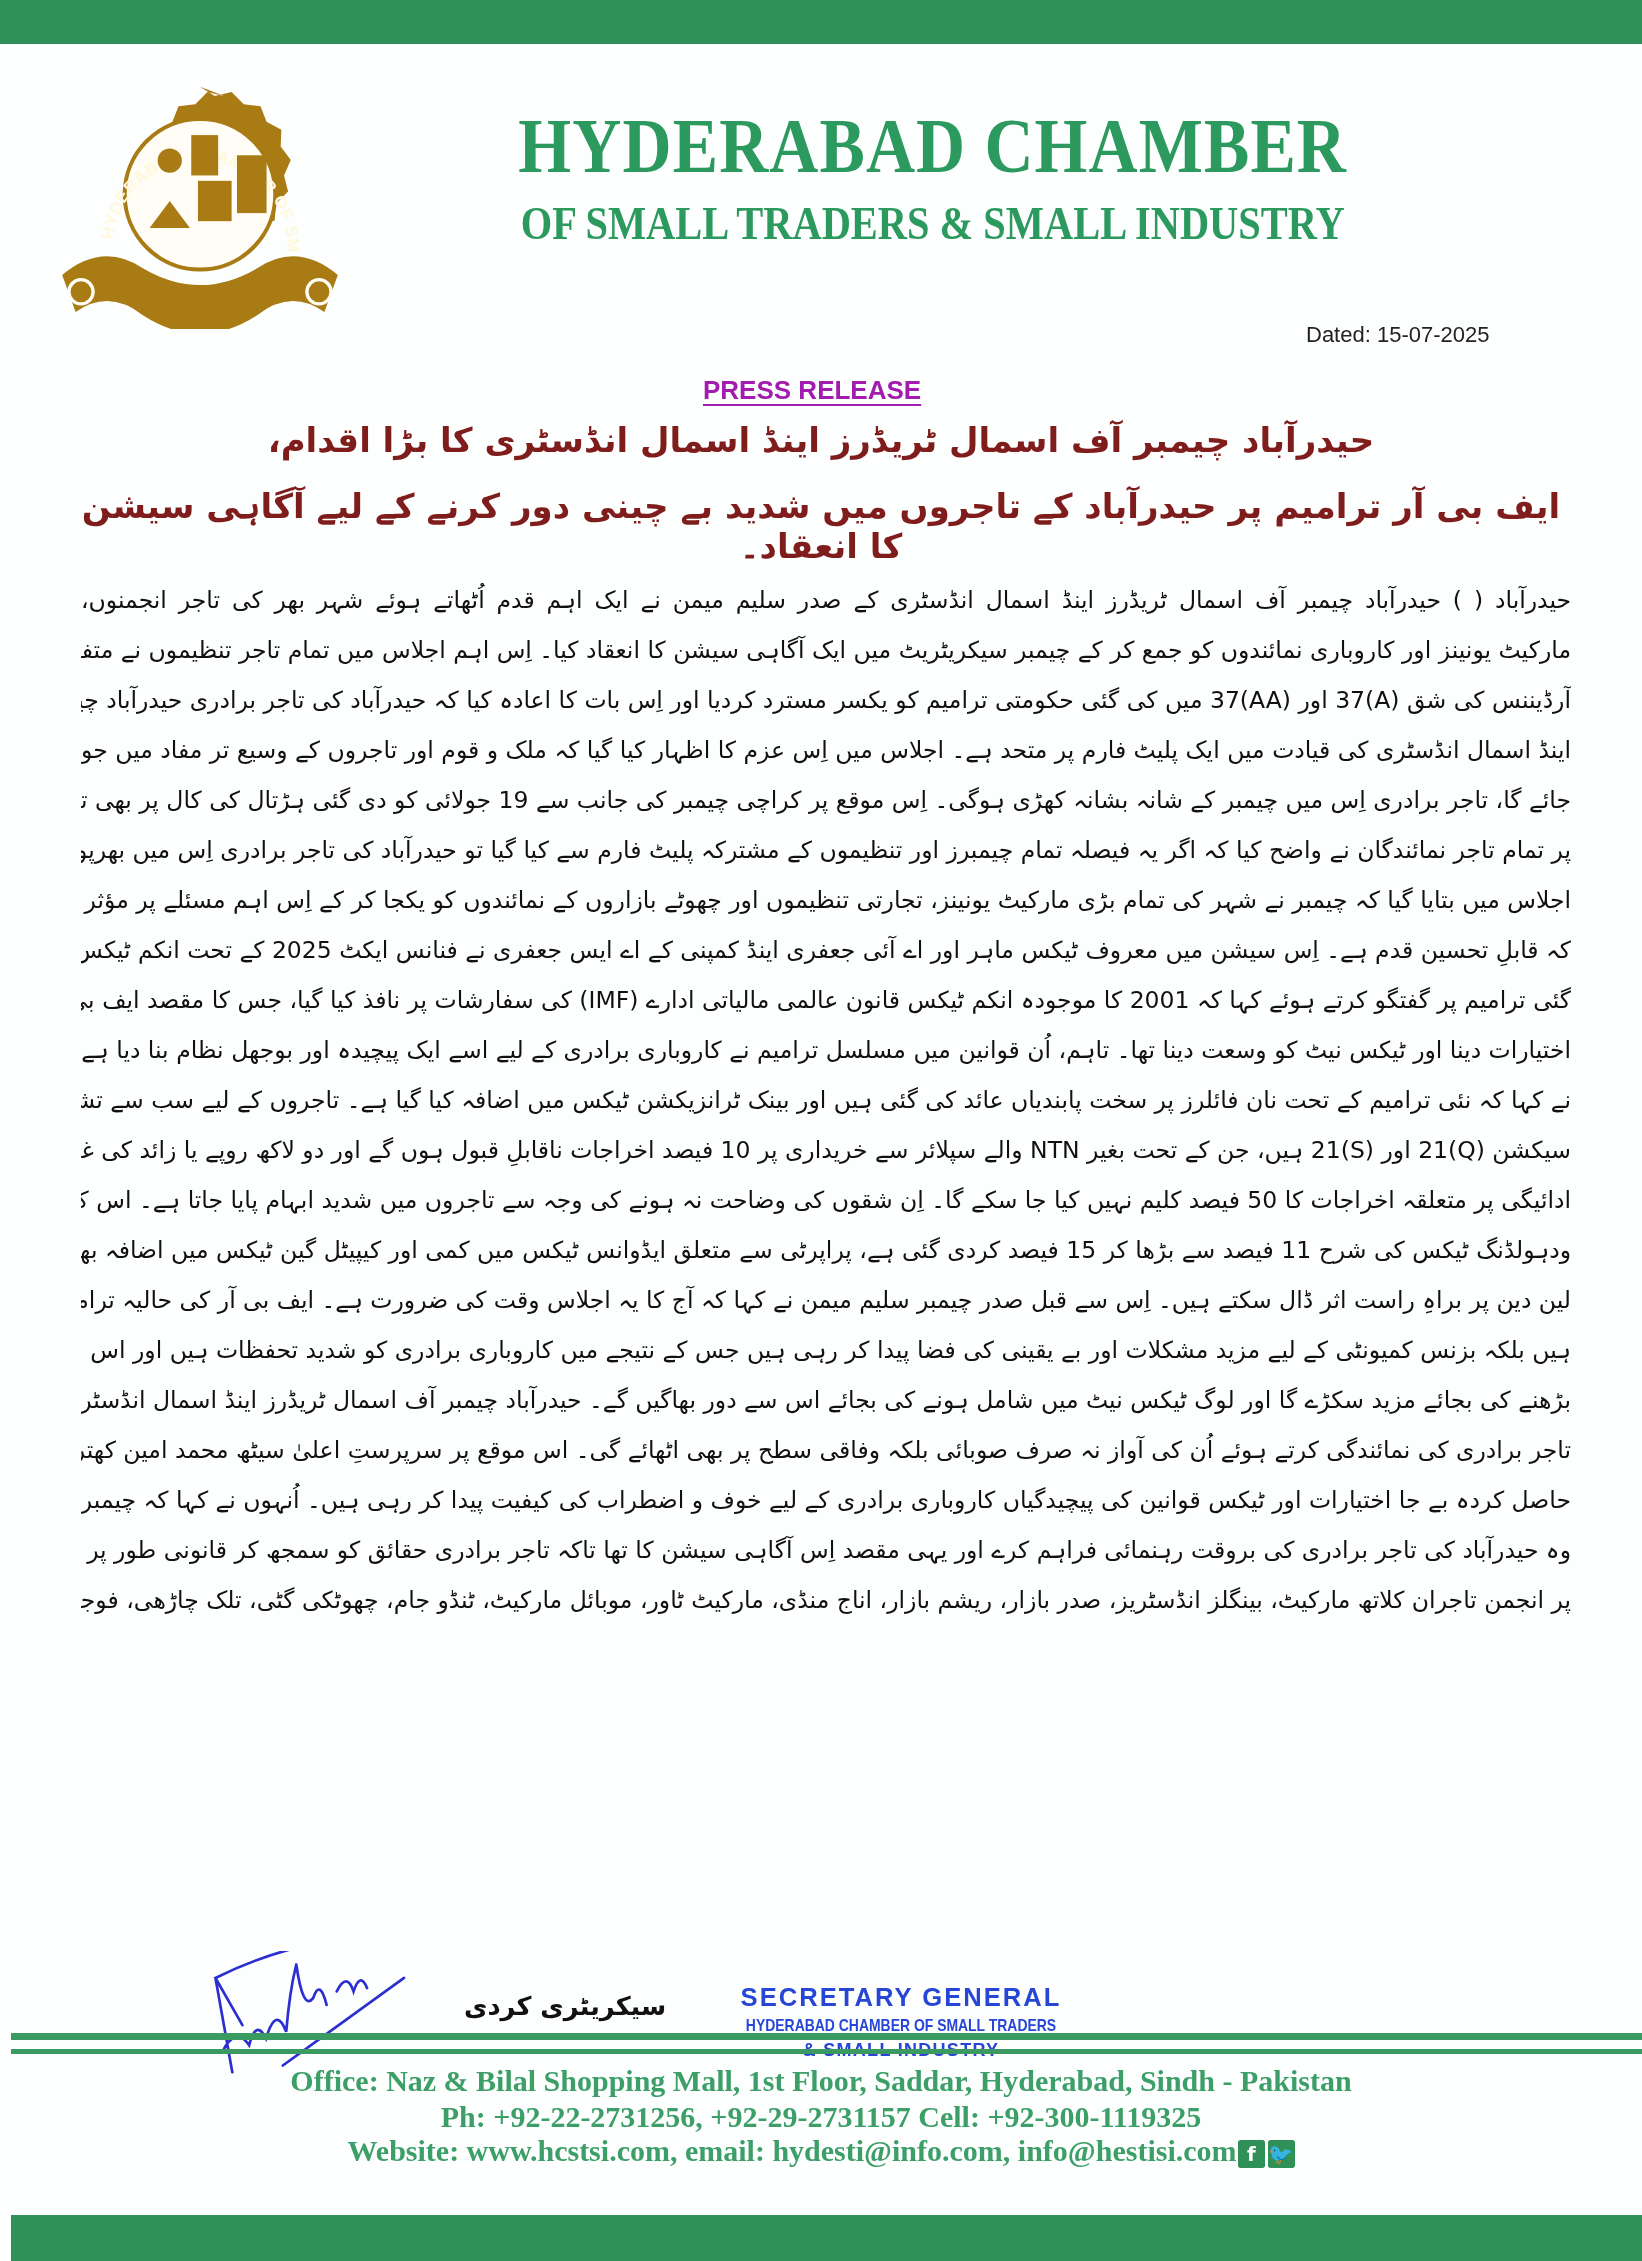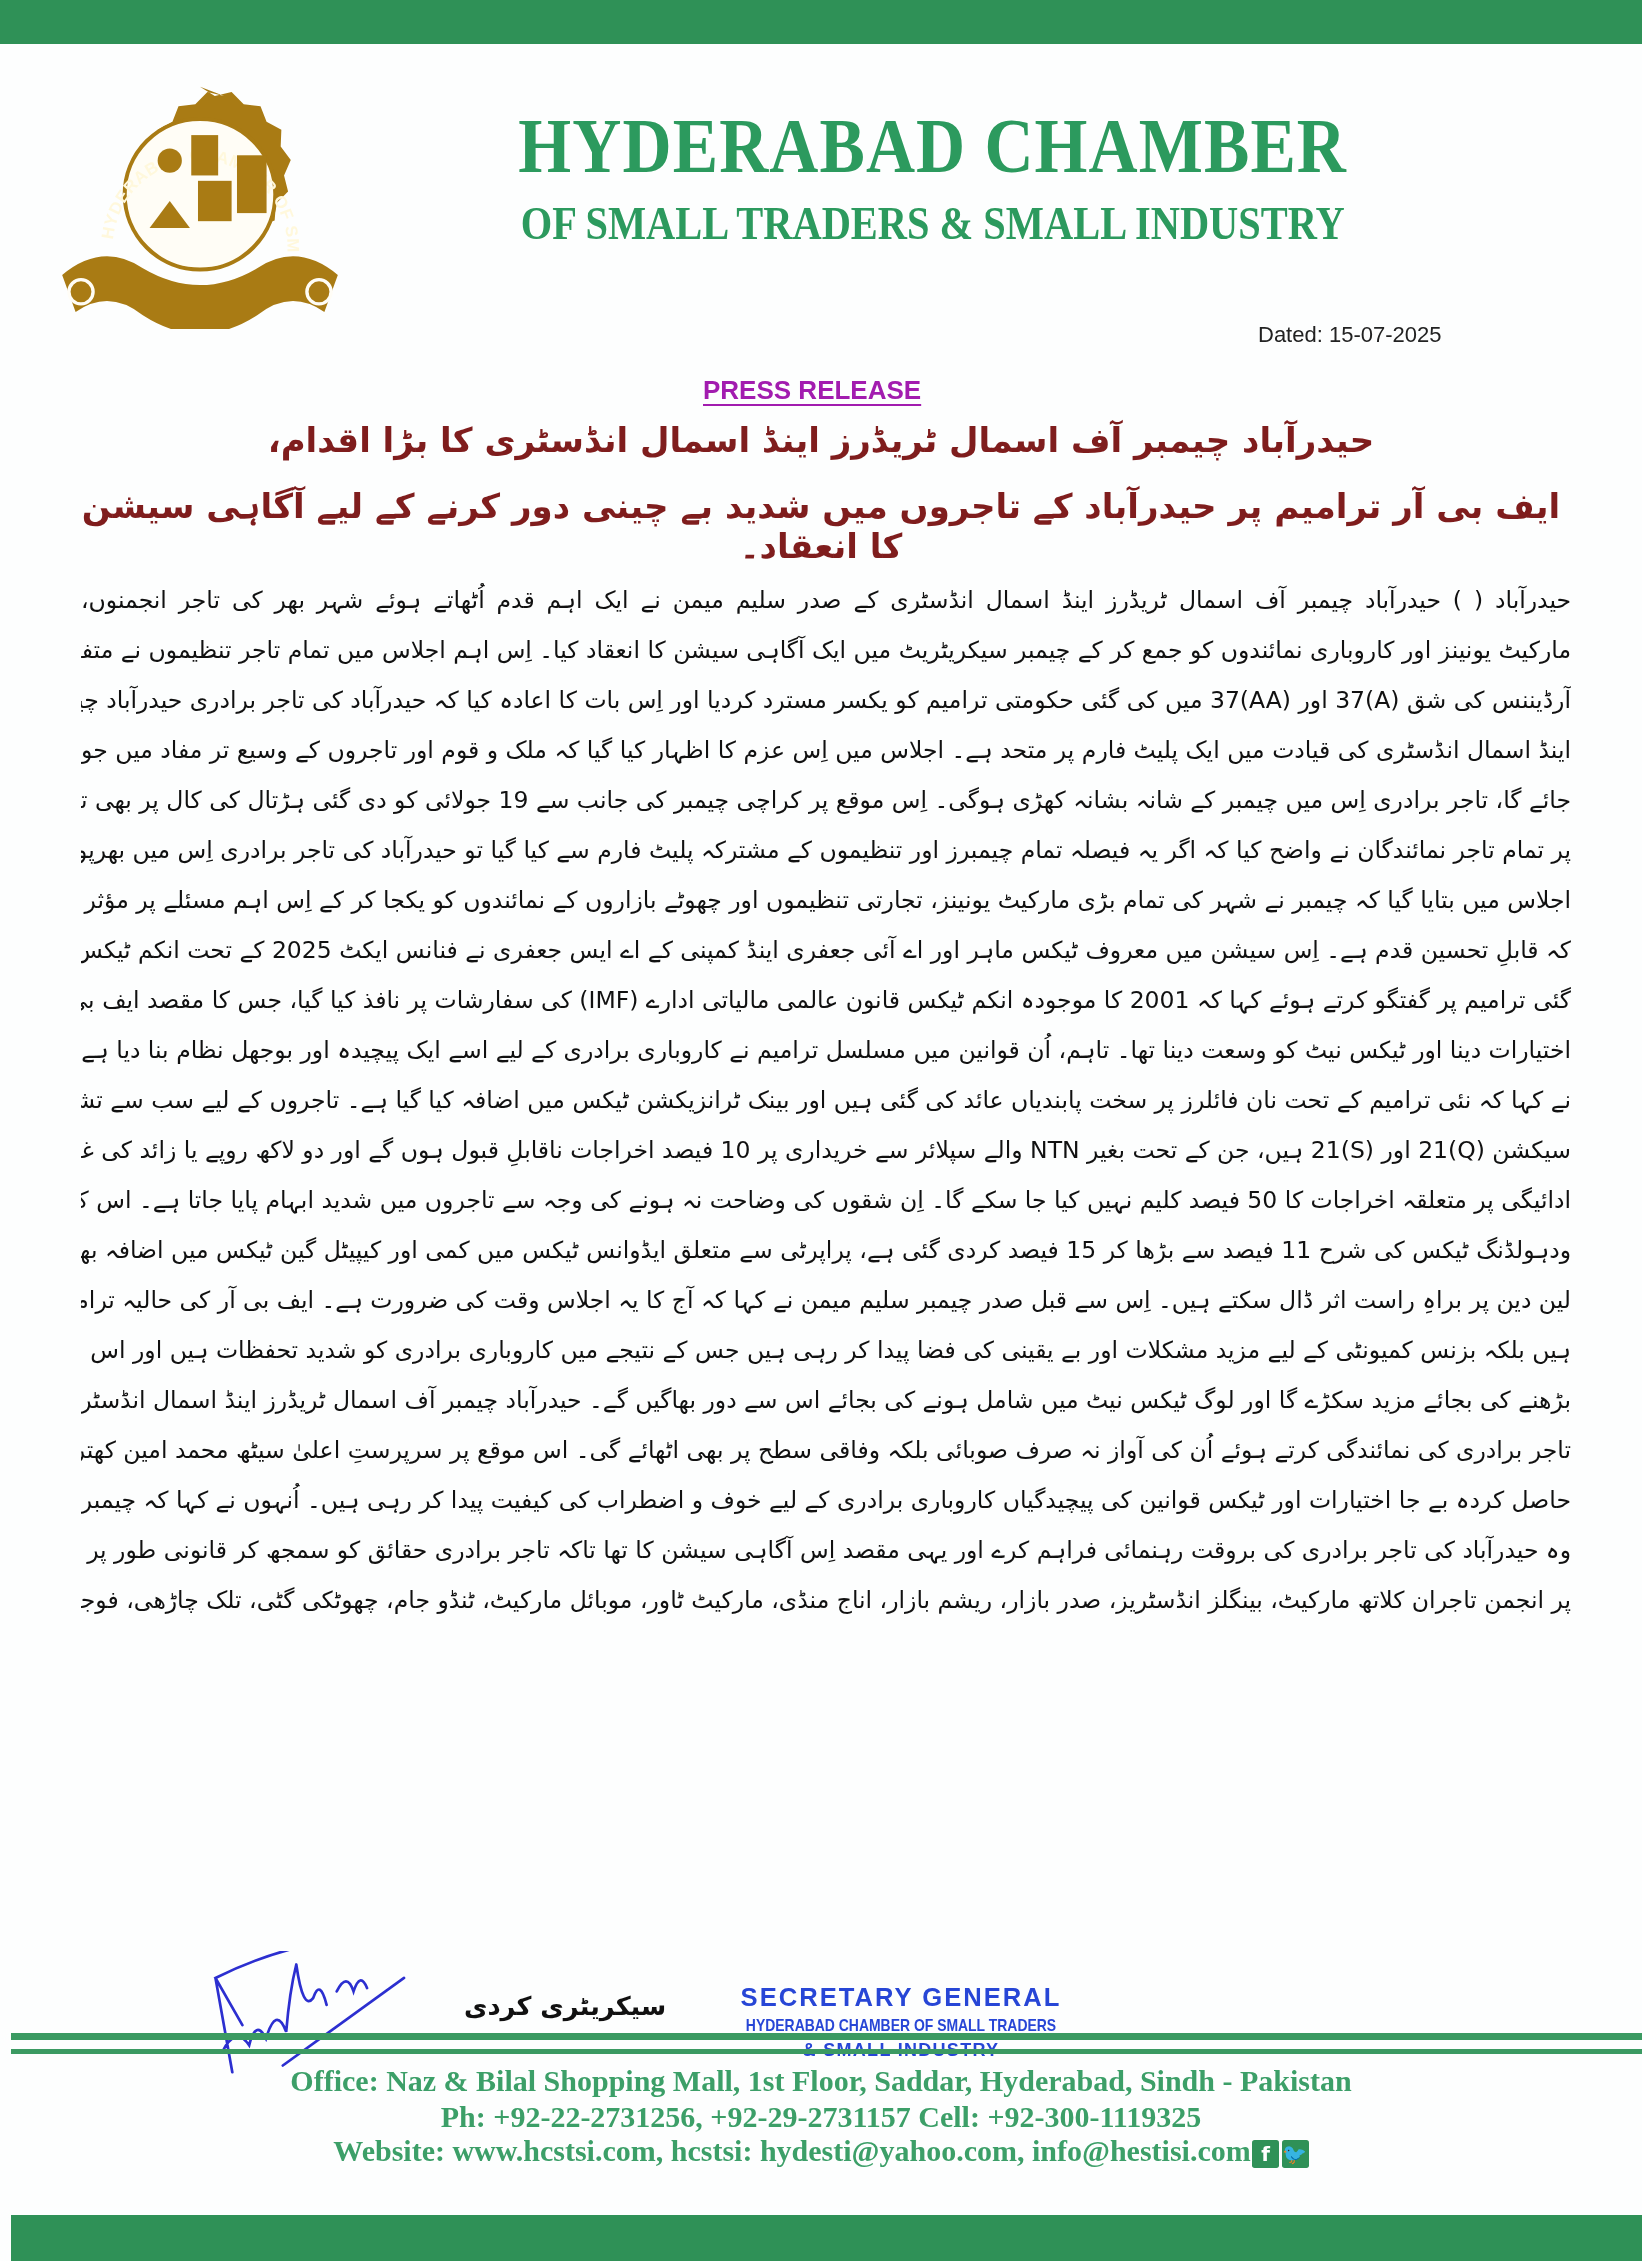--- a/index.html
+++ b/index.html
@@ -12,21 +12,21 @@
 
   .org-title {
     position: absolute; left: 464px; top: 106px; width: 1090px;
     font-family: "Liberation Serif", serif; font-weight: bold; color: #2c9a5e;
     text-align: center; line-height: 1; transform: scaleX(0.86); transform-origin: left top;
   }
   .org-title .l1 { display: block; font-size: 79px; letter-spacing: 1.3px; }
   .org-title .l2 { display: block; font-size: 47px; margin-top: 15px; }
 
   .dated {
-    position: absolute; left: 1258px; top: 322px;
+    position: absolute; left: 1306px; top: 322px;
     font-family: "Liberation Sans", sans-serif; font-size: 22px; color: #222;
   }
 
   .press-release {
     position: absolute; left: 703px; top: 375px;
     font-family: "Liberation Sans", sans-serif; font-weight: bold; font-size: 26px;
     text-decoration: underline; text-underline-offset: 5.4px; color: #a21caf;
   }
 
   .headline {
@@ -139,20 +139,20 @@
   <span class="s2">HYDERABAD CHAMBER OF SMALL TRADERS</span>
   <span class="s3">&amp; SMALL INDUSTRY</span>
 </div>
 
 <div class="rule r1"></div>
 <div class="rule r2"></div>
 
 <div class="footer f1">Office: Naz &amp; Bilal Shopping Mall, 1st Floor, Saddar, Hyderabad, Sindh - Pakistan</div>
 <div class="footer f2">Ph: +92-22-2731256, +92-29-2731157 Cell: +92-300-1119325</div>
 <div class="footer f3">
-  <span>Website: www.hcstsi.com, hcstsi: hydesti@yahoo.com, info@hestisi.com</span><span class="social">
+  <span>Website: www.hcstsi.com, email: hydesti@info.com, info@hestisi.com</span><span class="social">
       <span>f</span>
       <span>🐦</span>
     </span>
 </div>
 
 <div class="bottom-band"></div>
 
 
 </body></html>

